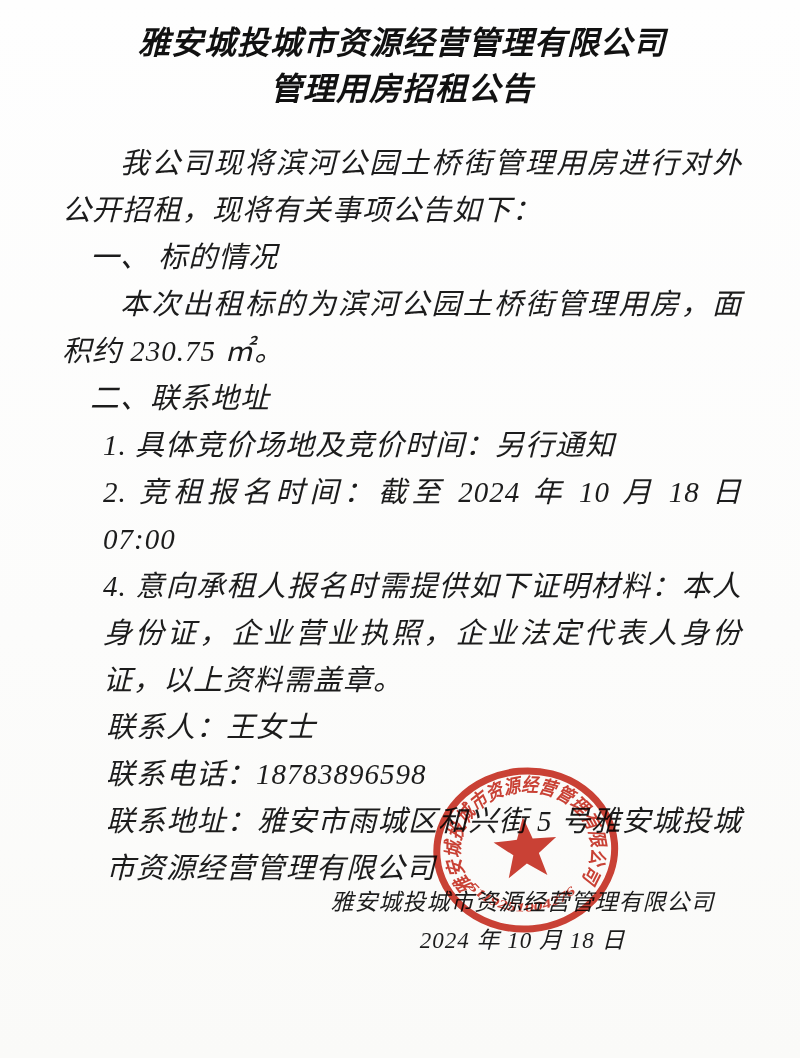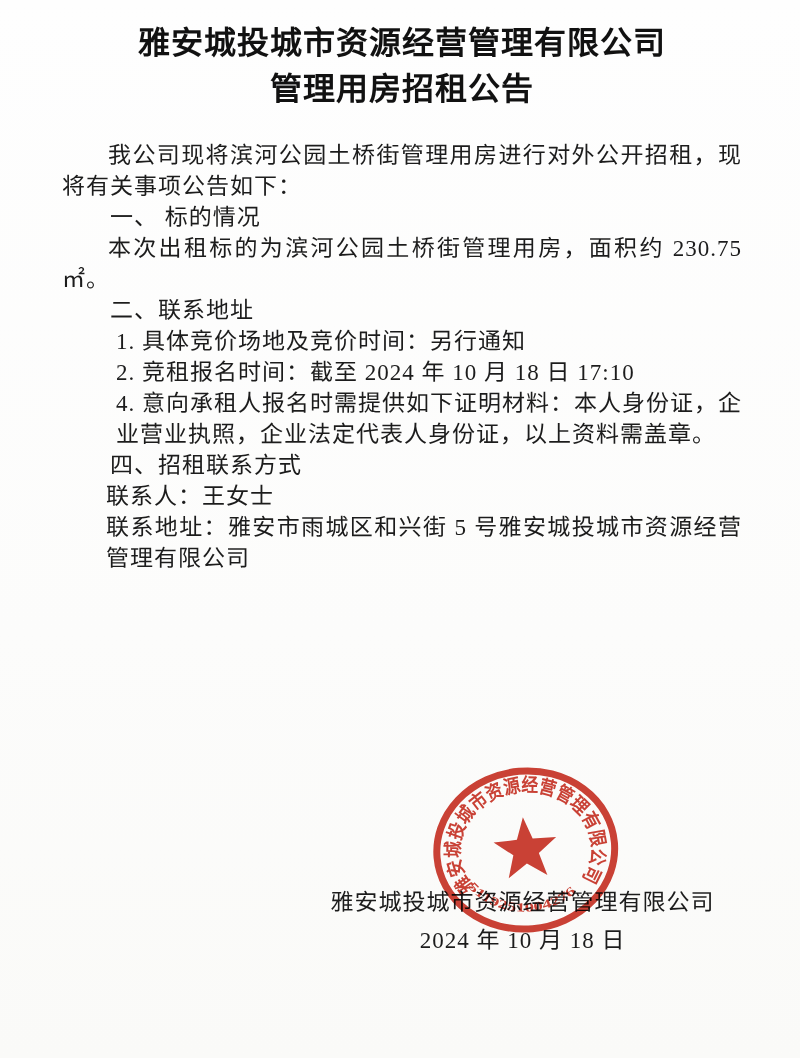--- a/index.html
+++ b/index.html
@@ -4,43 +4,44 @@
 <style>
   html,body{margin:0;padding:0;}
   .page{
     position:relative;
     width:800px;height:1058px;
     margin:0 auto;
     background:linear-gradient(180deg,#fefefe 0%,#fcfcfb 60%,#fafaf8 100%);
     font-family:"Liberation Serif","DejaVu Serif",serif;
     color:#1c1c1c;
     overflow:hidden;
+    font-style:italic;
   }
   .doc{
     position:absolute;left:62px;top:0;width:680px;
   }
   .title{
     text-align:center;
     font-weight:bold;
     font-size:32px;
     line-height:46px;
     letter-spacing:1px;
     color:#111;
   }
   .title-block{padding-top:20px;margin-bottom:28px;}
   .body-text p{
     margin:0;
-    font-size:23px;
-    line-height:31px;
+    font-size:29px;
+    line-height:47px;
     letter-spacing:1px;
     text-align:justify;
   }
   p.indent{text-indent:2em;}
-  p.heading{margin-left:48px;}
-  p.list{margin-left:54px;}
+  p.heading{margin-left:28px;}
+  p.list{margin-left:41px;}
   p.contact{margin-left:44px;}
   .sign-block{
     position:absolute;left:300px;top:884px;width:445px;
     text-align:center;
   }
   .sign-block div{
     font-size:23px;line-height:38px;letter-spacing:1px;
   }
   .seal{
     position:absolute;left:424px;top:758px;
@@ -63,24 +64,24 @@
       <div class="title">雅安城投城市资源经营管理有限公司</div>
       <div class="title">管理用房招租公告</div>
     </div>
 
     <div class="body-text">
         <p class="indent">我公司现将滨河公园土桥街管理用房进行对外公开招租，现将有关事项公告如下：</p>
         <p class="heading">一、  标的情况</p>
         <p class="indent">本次出租标的为滨河公园土桥街管理用房，面积约 230.75 ㎡。</p>
         <p class="heading">二、联系地址</p>
         <p class="list">1. 具体竞价场地及竞价时间：另行通知</p>
-        <p class="list">2. 竞租报名时间：截至 2024 年 10 月 18 日 17:10</p>
+        <p class="list">2. 竞租报名时间：截至 2024 年 10 月 18 日 07:00</p>
         <p class="list">4. 意向承租人报名时需提供如下证明材料：本人身份证，企业营业执照，企业法定代表人身份证，以上资料需盖章。</p>
-        <p class="heading">四、招租联系方式</p>
         <p class="contact">联系人：王女士</p>
+        <p class="contact">联系电话：18783896598</p>
         <p class="contact">联系地址：雅安市雨城区和兴街 5 号雅安城投城市资源经营管理有限公司</p>
       </div>
 
   </div>
 
   <div class="sign-block">
     <div>雅安城投城市资源经营管理有限公司</div>
     <div>2024 年 10 月 18 日</div>
   </div>
 

